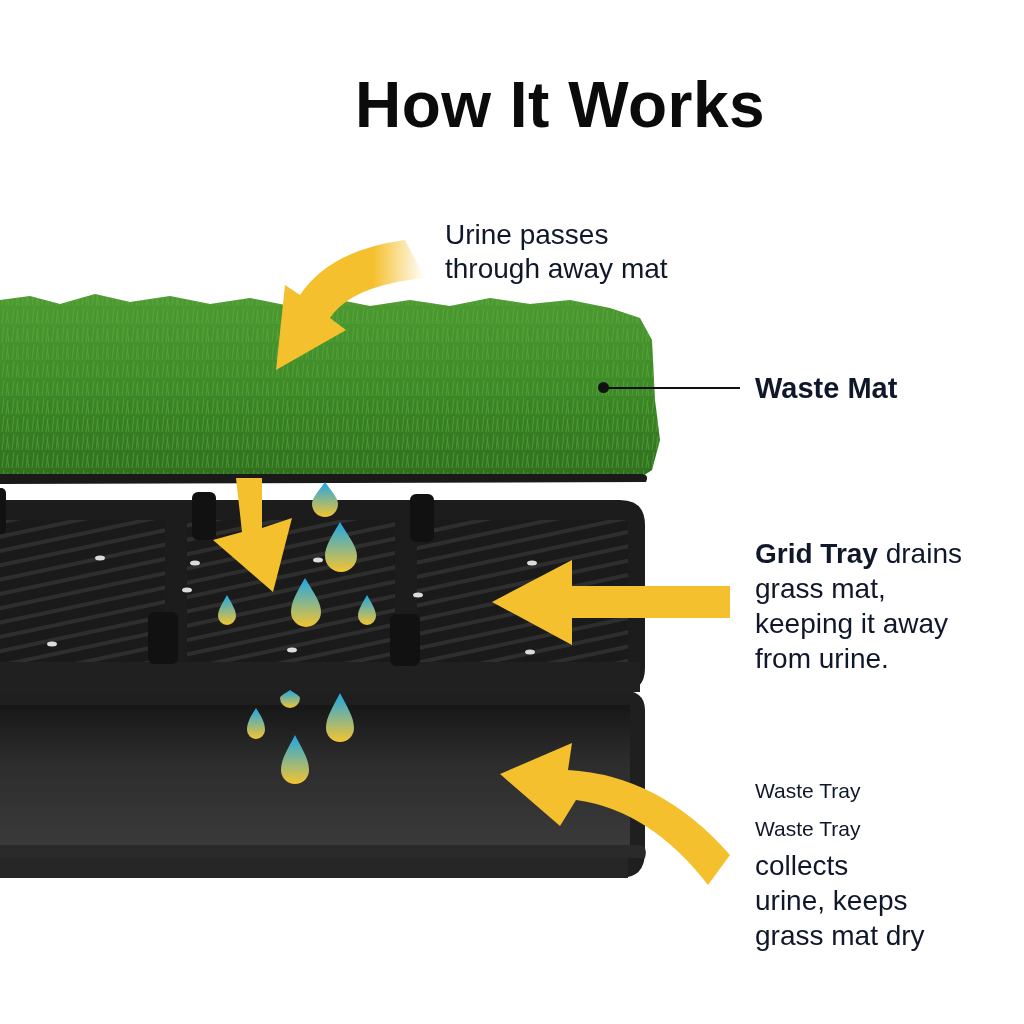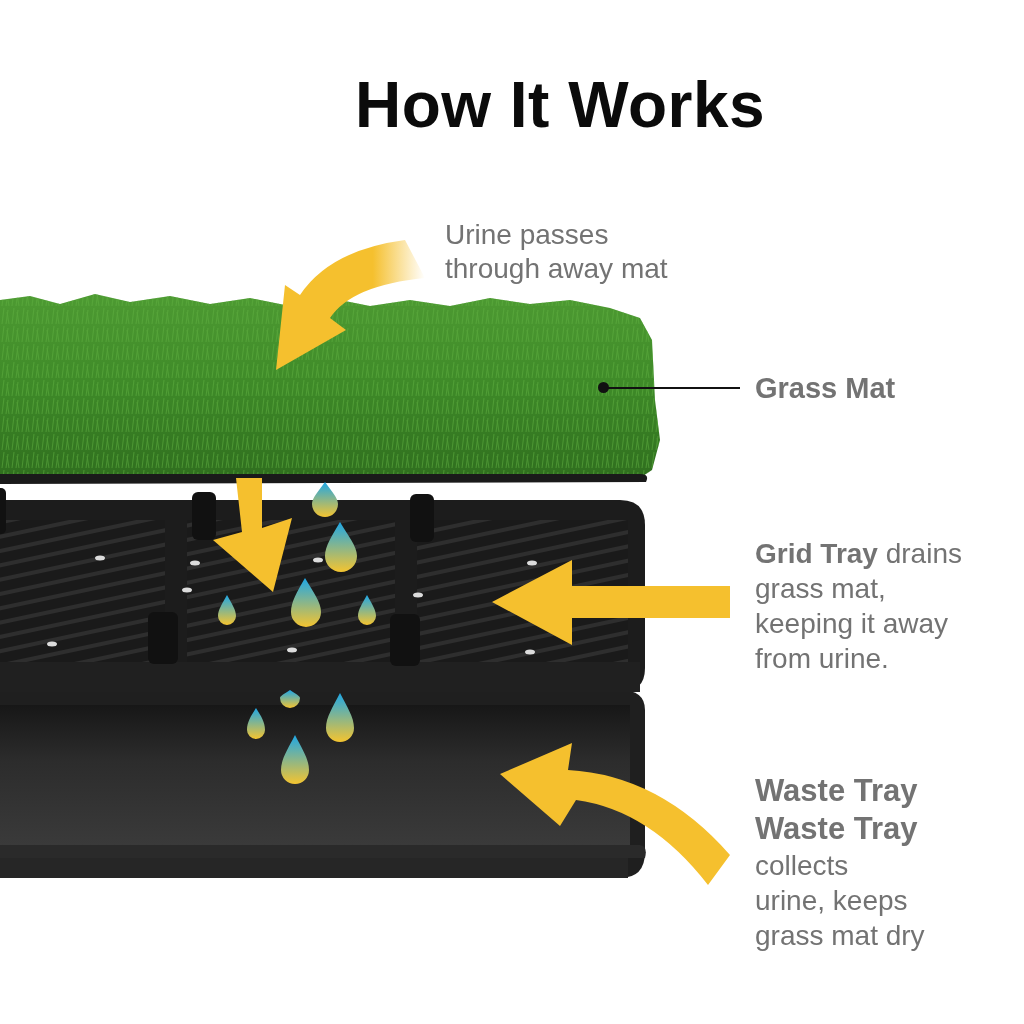--- a/index.html
+++ b/index.html
@@ -8,28 +8,28 @@
     background: #ffffff;
     font-family: "Liberation Sans", "DejaVu Sans", sans-serif;
     color: #111111;
   }
   .title {
     position: absolute; left: 0; width: 1024px; top: 68px;
     text-align: center; font-size: 64px; font-weight: 700; letter-spacing: 0.5px;
     color: #0b0b0b;
     padding-left: 48px;
   }
-  .label { position: absolute; font-size: 28px; line-height: 35px; color: #737373; }
+  .label { position: absolute; font-size: 28px; line-height: 35px; color: #0f172a; }
   .label b { font-weight: 700; margin-top: 20px; }
   .label .line { display: block; white-space: nowrap; }
   #lbl-urine { left: 445px; top: 218px; font-size: 28px; line-height: 34px; }
   #lbl-grass { left: 755px; top: 371px; font-weight: 700; font-size: 29px; }
   #lbl-grid  { left: 755px; top: 536px; }
   #lbl-waste { left: 755px; top: 772px; }
-  #lbl-waste .bold-line { font-weight: 700; font-size: 31px; line-height: 38px; }
+  #lbl-waste .bold-line { font-weight: 400; font-size: 21px; line-height: 38px; }
   .leader { position: absolute; left: 604px; top: 387px; width: 136px; height: 2px; background: #111; }
   .leader-dot { position: absolute; left: 598px; top: 382px; width: 11px; height: 11px; border-radius: 50%; background: #111; }
   svg.art { position: absolute; left: 0; top: 0; }
 </style>
 </head>
 <body>
 
 <div class="title">How It Works</div>
 
 <svg class="art" width="1024" height="1024" viewBox="0 0 1024 1024">
@@ -130,21 +130,21 @@
   </g>
 </svg>
 
 <div class="label" id="lbl-urine">
   <span class="line">Urine passes</span>
   <span class="line">through away mat</span>
 </div>
 
 <div class="leader-dot"></div>
 <div class="leader"></div>
-<div class="label" id="lbl-grass">Grass Mat</div>
+<div class="label" id="lbl-grass">Waste Mat</div>
 
 <div class="label" id="lbl-grid">
   <span class="line"><b>Grid Tray</b><span> drains</span></span>
   <span class="line">grass mat,</span>
   <span class="line">keeping it away</span>
   <span class="line">from urine.</span>
 </div>
 
 <div class="label" id="lbl-waste">
   <span class="line bold-line">Waste Tray</span>

